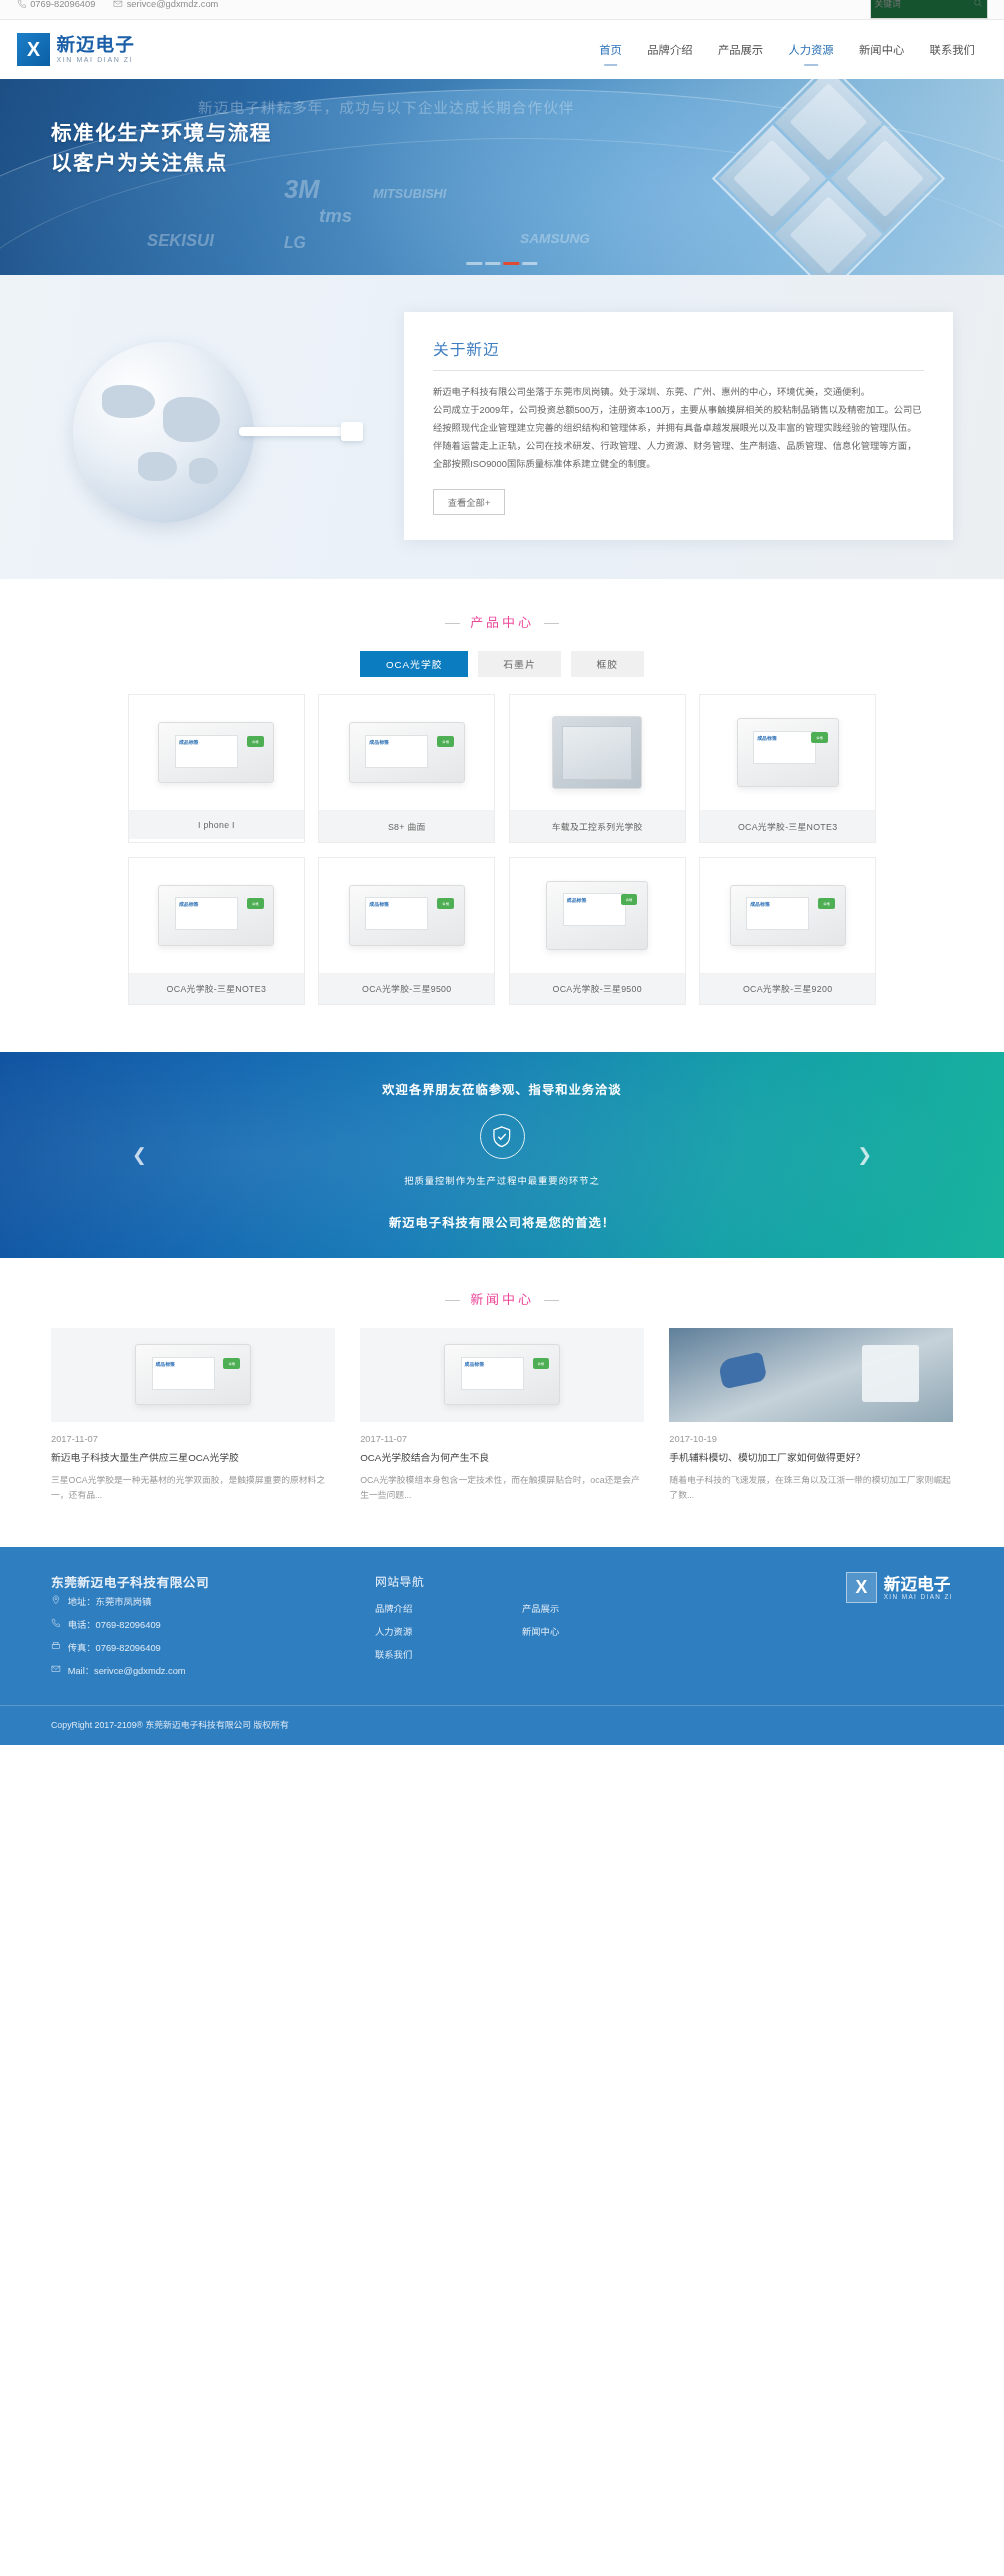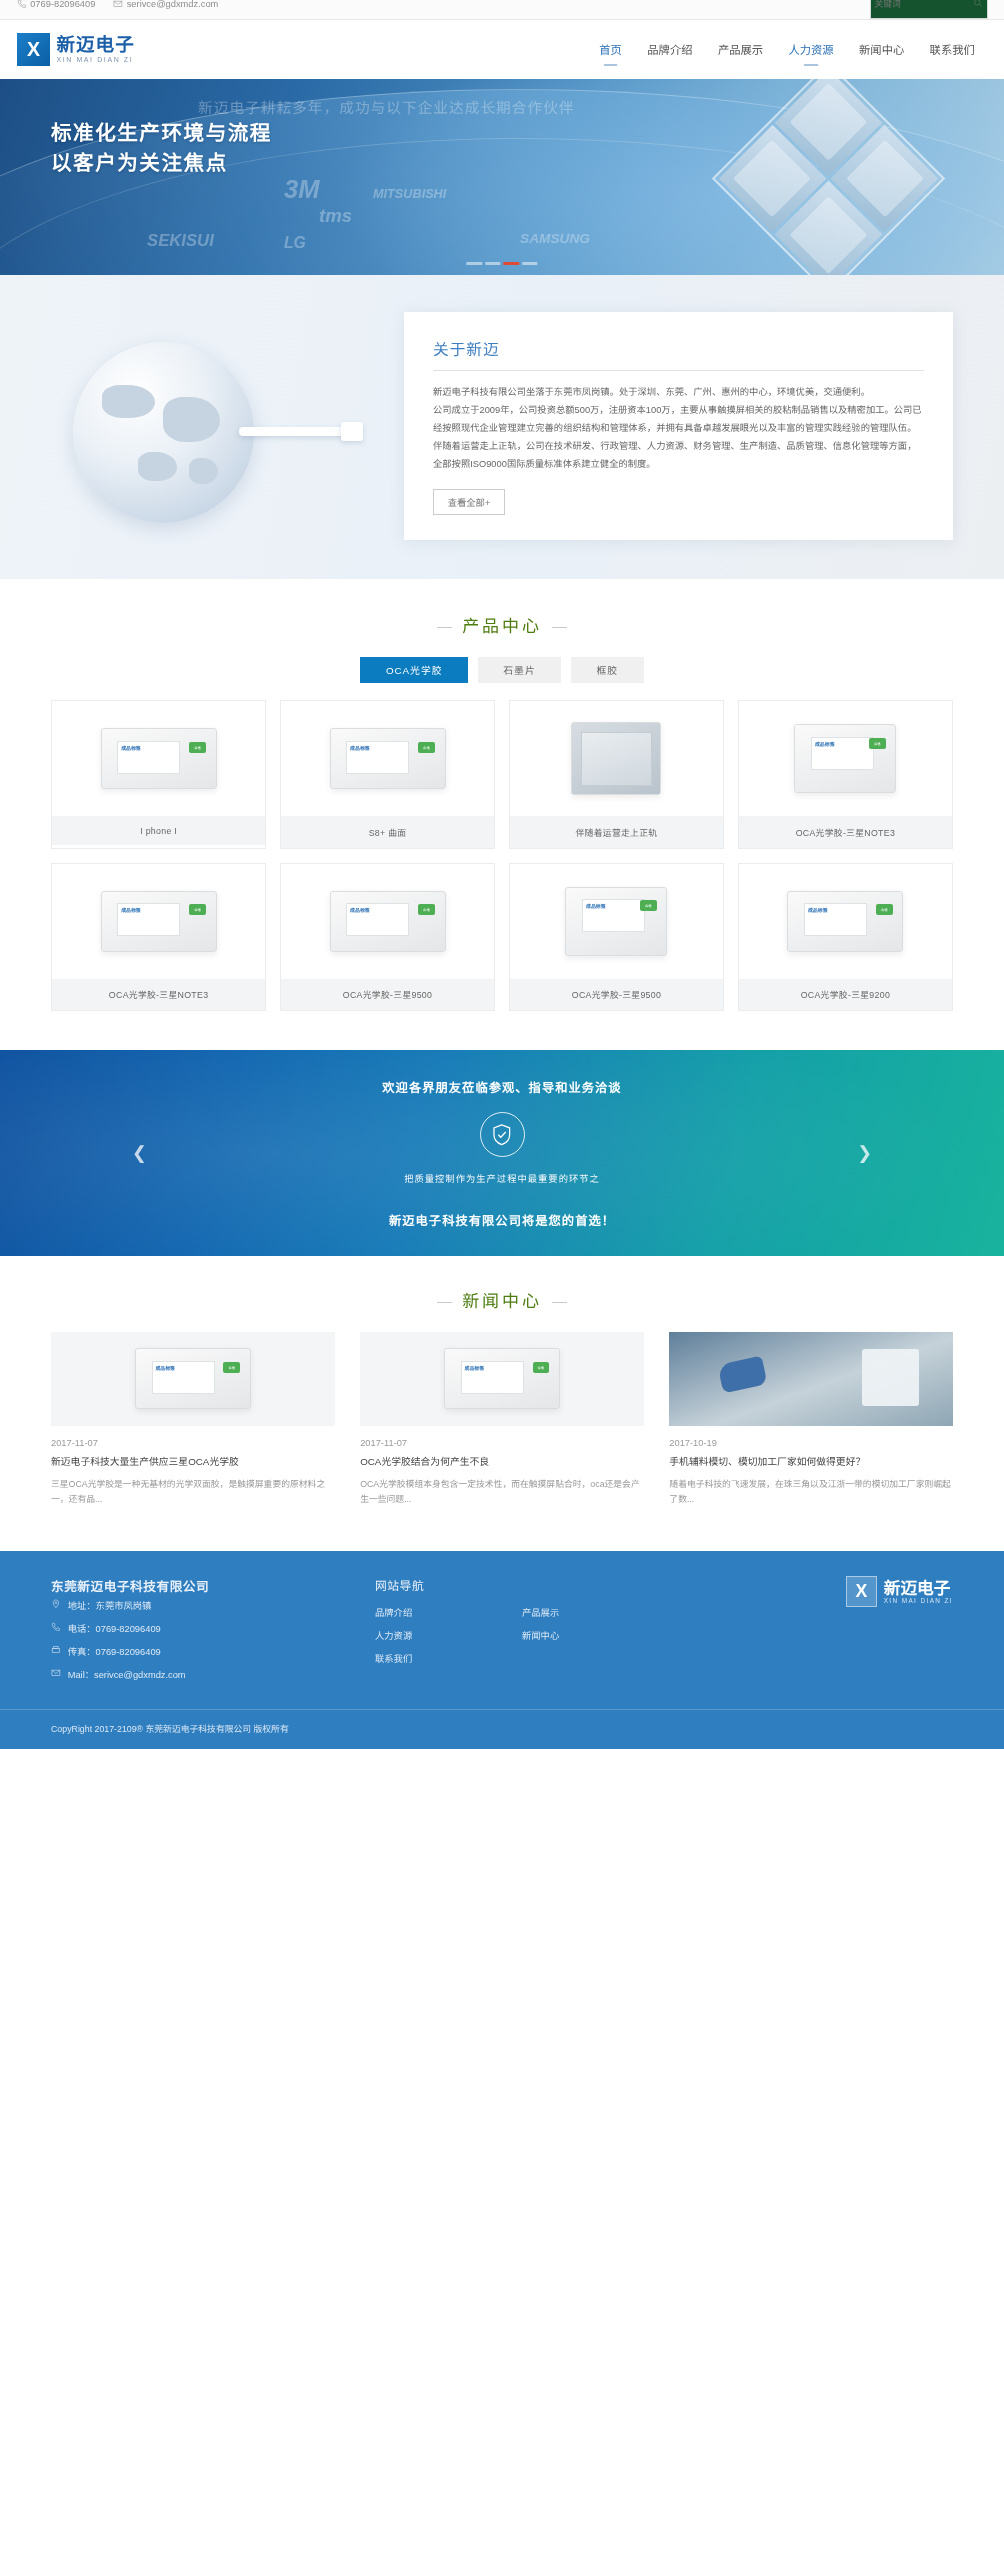--- a/index.html
+++ b/index.html
@@ -192,35 +192,35 @@
     display: inline-block; margin-top: 15.7px;
     border: 1px solid #cccccc; background: transparent;
     color: #777; font-size: 9.3px; padding: 4.9px 13.7px;
     cursor: pointer; font-family: "Liberation Sans", sans-serif;
   }
 
   
   .products { padding: 33px 0 39px; background: #fff; }
   .sec-title { text-align: center; margin-bottom: 19.6px; }
   .sec-title span {
-    font-size: 17px; color: #4d7c0f; letter-spacing: 2.9px; position: relative; padding: 0 25.5px;
+    font-size: 13px; color: #ec4899; letter-spacing: 2.9px; position: relative; padding: 0 25.5px;
   }
   .sec-title span::before, .sec-title span::after {
     content: ""; position: absolute; top: 50%; width: 15.7px; height: 1px; background: #c8c8c8;
   }
   .sec-title span::before { left: 0; }
   .sec-title span::after { right: 0; }
   .tabs { display: flex; justify-content: center; gap: 9.8px; margin-bottom: 17.7px; }
   .tabs button {
     font-family: "Liberation Sans", sans-serif;
     font-size: 9.8px; color: #666; background: #f0f0f0;
     border: 0; padding: 5.9px 25.5px; cursor: pointer; letter-spacing: 1px;
   }
   .tabs button.active { background: #0c7cc0; color: #fff; }
-  .pgrid { width: 902px; margin: 0 auto; display: grid; grid-template-columns: repeat(4, 1fr); gap: 13.7px; }
+  .pgrid { width: 748px; margin: 8px auto; display: grid; grid-template-columns: repeat(4, 1fr); gap: 13.7px; }
   .pcard { background: #fff; border: 1px solid #ececec; }
   .pthumb {
     height: 116px; background: #fff;
     display: flex; align-items: center; justify-content: center;
     border-bottom: 1px solid #f2f2f2;
     overflow: hidden;
   }
   .pcap {
     background: #f3f4f5; text-align: center;
     font-size: 8.8px; color: #666; padding: 8.8px 3.9px; letter-spacing: 0.3px;
@@ -484,21 +484,21 @@
       </div>
       <div class="pcap">S8+ 曲面</div>
     </div>
 
     <div class="pcard">
       <div class="pthumb">
         <div class="box pouch">
           <div class="inner"></div>
         </div>
       </div>
-      <div class="pcap">伴随着运营走上正轨</div>
+      <div class="pcap">车载及工控系列光学胶</div>
     </div>
 
     <div class="pcard">
       <div class="pthumb">
         <div class="box tall">
           <div class="lbl"><b>成品标签</b></div>
           <div class="seal">合格</div>
         </div>
       </div>
       <div class="pcap">OCA光学胶-三星NOTE3</div>

